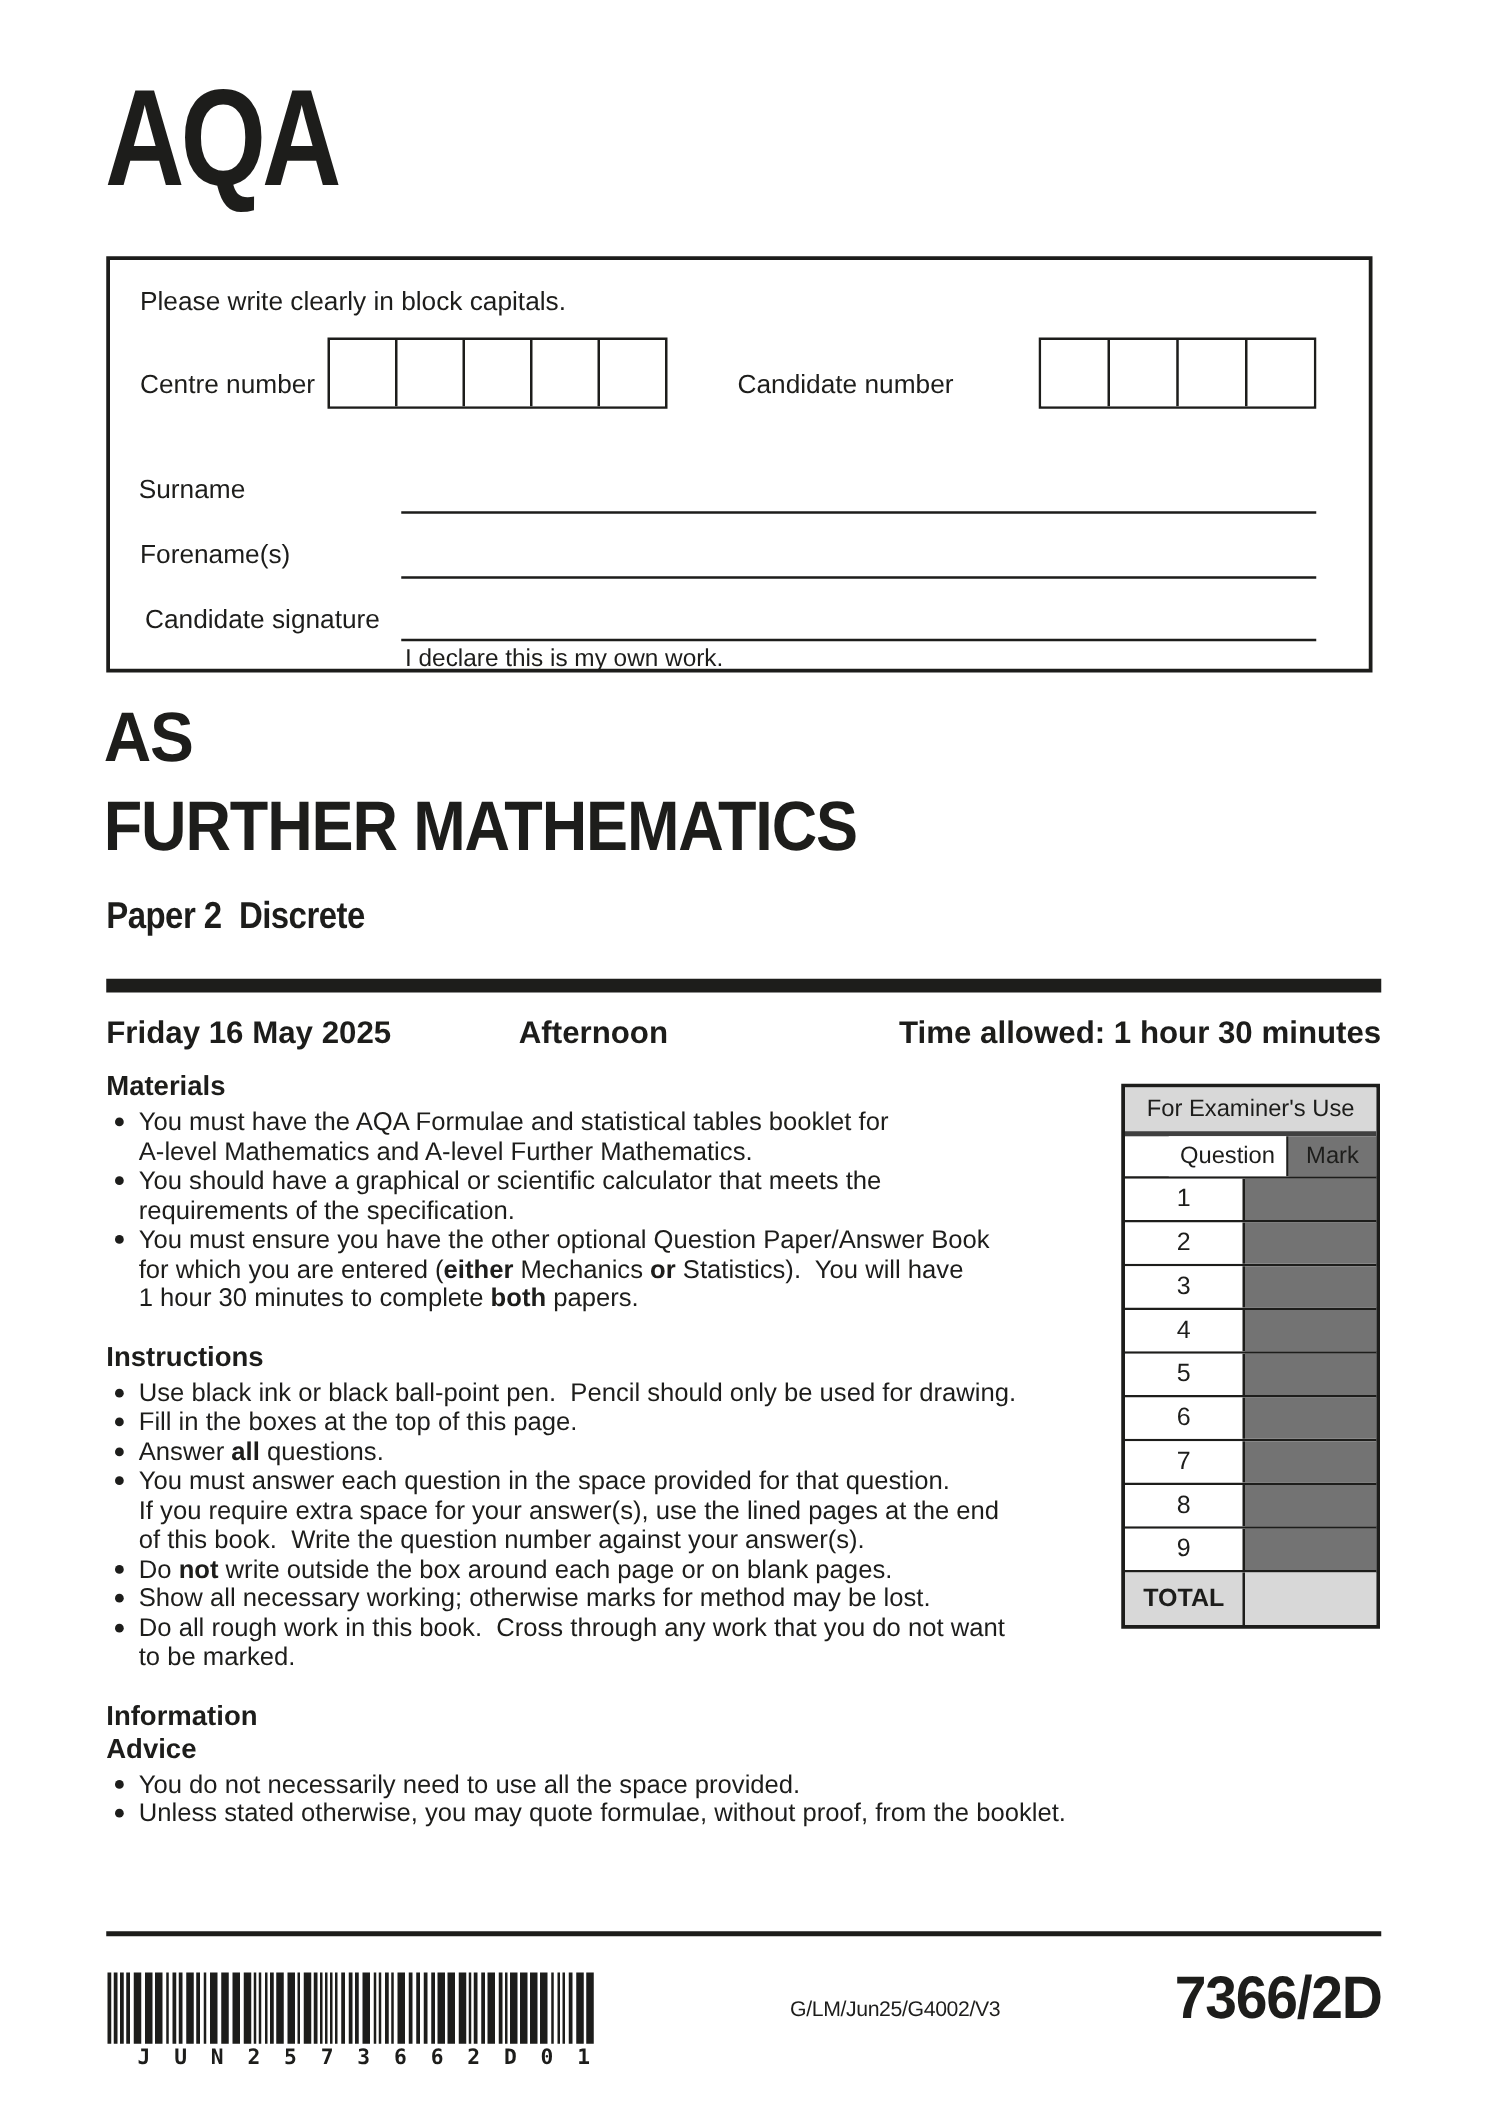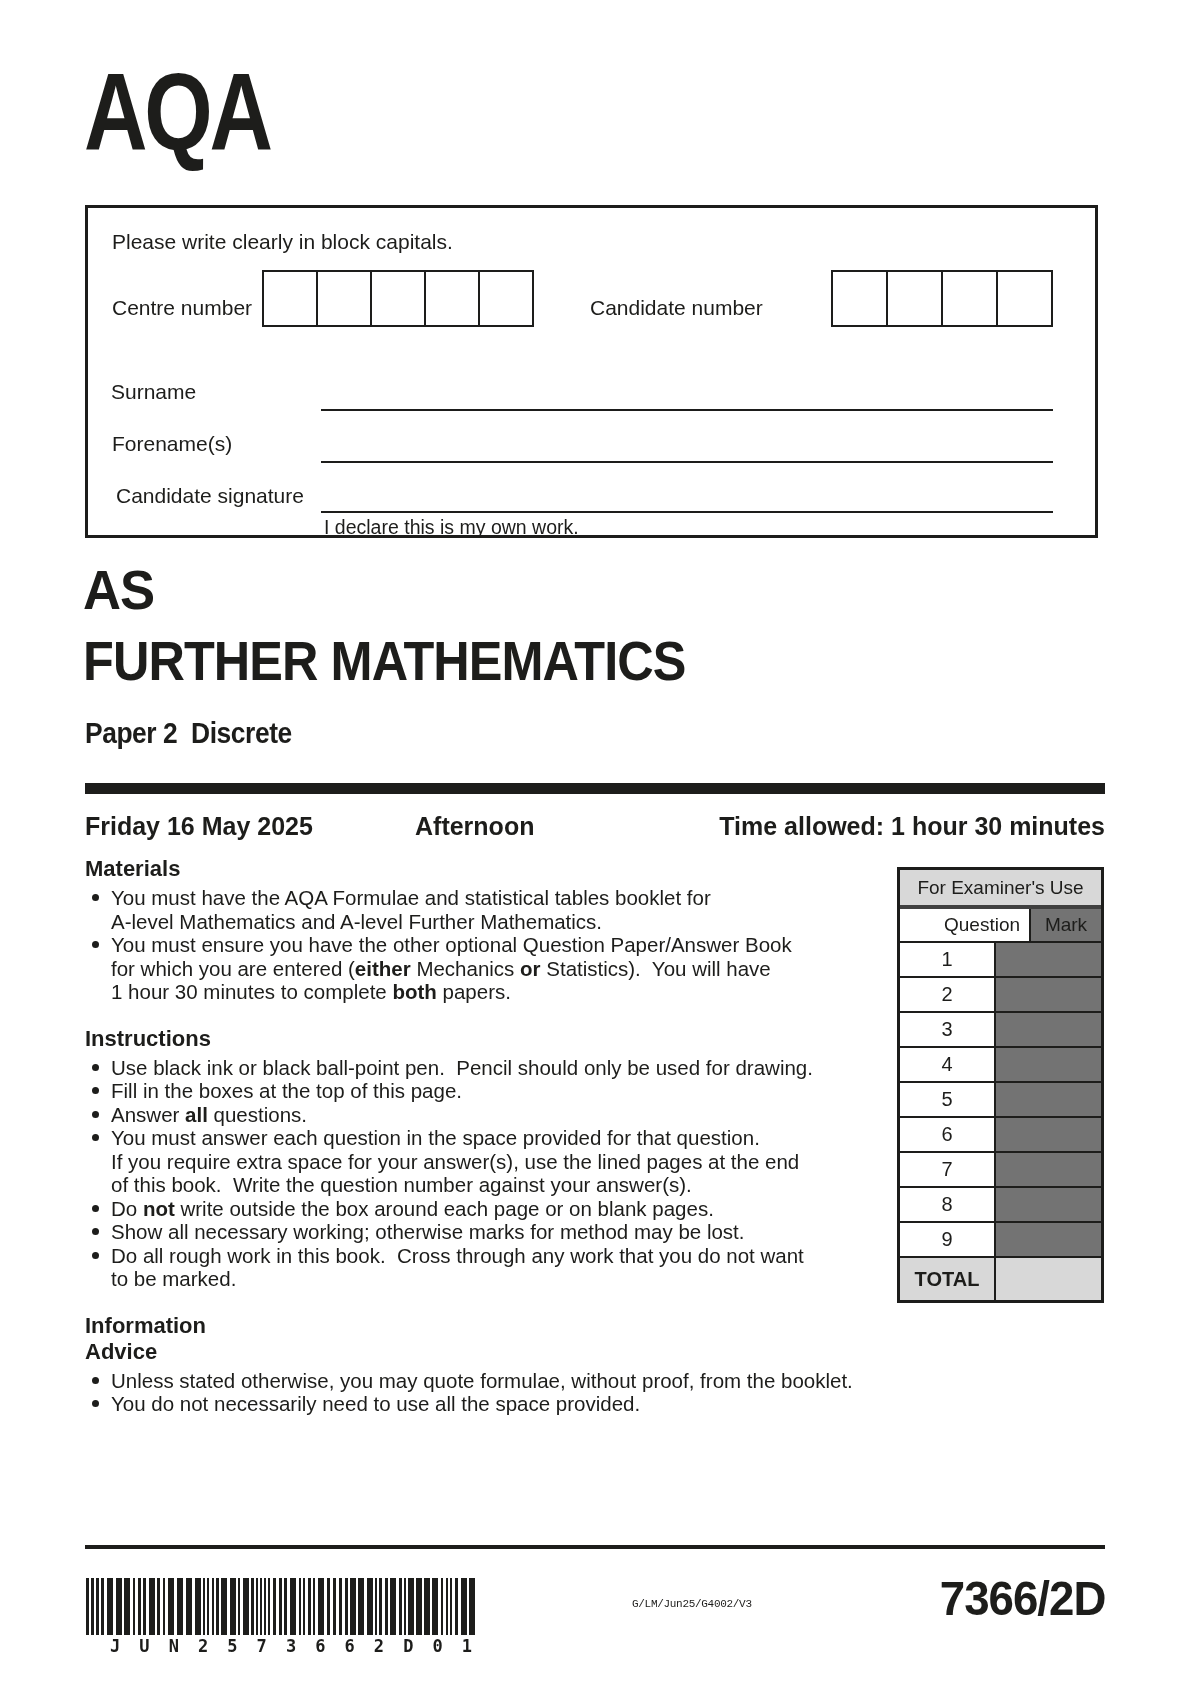--- a/index.html
+++ b/index.html
@@ -66,21 +66,21 @@
   .x-m{flex:1;background:#737373;}
   .x-row .x-q{font-size:20px;}
   .x-total .x-q{background:#d8d8d8;font-weight:bold;font-size:20px;}
   .x-total .x-m{background:#d8d8d8;}
   
   .bottom-rule{position:absolute;left:85px;top:1545px;width:1020px;height:4px;background:#1d1d1b;}
   .barcode{position:absolute;left:86px;top:1578px;width:410px;}
   .bars{display:flex;align-items:stretch;height:57px;}
   .bars .bar{background:#1d1d1b;height:57px;flex:none;}
   .bc-chars{display:flex;justify-content:space-between;width:362px;margin:1px 0 0 24px;font-family:"DejaVu Sans Mono",monospace;font-size:17px;font-weight:bold;}
-  .footer-ref{position:absolute;left:632px;top:1598px;font-size:11px;letter-spacing:-0.3px;font-family:Liberation Mono, monospace;}
+  .footer-ref{position:absolute;left:632px;top:1598px;font-size:17px;letter-spacing:-0.3px;}
   .paper-code{position:absolute;right:86px;top:1571px;font-size:48px;font-weight:bold;letter-spacing:-1px;transform:scaleX(0.95);transform-origin:right top;}
 </style>
 </head>
 <body>
 
 <div class="page">
 
   <div class="logo">AQA</div>
 
   <div class="cand-box">
@@ -123,37 +123,38 @@
   <div class="session">
     <span class="date">Friday 16 May 2025</span>
     <span class="tod">Afternoon</span>
     <span class="allowed">Time allowed: 1 hour 30 minutes</span>
   </div>
 
   <div class="left-col" id="sections">
       <div class="sec-h">Materials</div>
       <ul class="sec-list">
         <li><span class="t"><span>You must have the AQA Formulae and statistical tables booklet for</span><br><span>A-level Mathematics and A-level Further Mathematics.</span></span></li>
+        <li><span class="t"><span>You should have a graphical or scientific calculator that meets the</span><br><span>requirements of the specification.</span></span></li>
         <li><span class="t"><span>You must ensure you have the other optional Question Paper/Answer Book</span><br><span>for which you are entered (</span><b>either</b><span> Mechanics </span><b>or</b><span> Statistics).  You will have</span><br><span>1 hour 30 minutes to complete </span><b>both</b><span> papers.</span></span></li>
       </ul>
       <div class="sec-h">Instructions</div>
       <ul class="sec-list">
         <li><span class="t"><span>Use black ink or black ball-point pen.  Pencil should only be used for drawing.</span></span></li>
         <li><span class="t"><span>Fill in the boxes at the top of this page.</span></span></li>
         <li><span class="t"><span>Answer </span><b>all</b><span> questions.</span></span></li>
         <li><span class="t"><span>You must answer each question in the space provided for that question.</span><br><span>If you require extra space for your answer(s), use the lined pages at the end</span><br><span>of this book.  Write the question number against your answer(s).</span></span></li>
         <li><span class="t"><span>Do </span><b>not</b><span> write outside the box around each page or on blank pages.</span></span></li>
         <li><span class="t"><span>Show all necessary working; otherwise marks for method may be lost.</span></span></li>
         <li><span class="t"><span>Do all rough work in this book.  Cross through any work that you do not want</span><br><span>to be marked.</span></span></li>
       </ul>
       <div class="sec-h">Information</div>
       <div class="sec-h">Advice</div>
       <ul class="sec-list">
+        <li><span class="t"><span>You do not necessarily need to use all the space provided.</span></span></li>
         <li><span class="t"><span>Unless stated otherwise, you may quote formulae, without proof, from the booklet.</span></span></li>
-        <li><span class="t"><span>You do not necessarily need to use all the space provided.</span></span></li>
       </ul>
     </div>
 
   <div class="x-table">
     <div class="x-title">For Examiner's Use</div>
     <div class="x-head">
       <div class="x-q">Question</div>
       <div class="x-m" style="display:flex;align-items:center;justify-content:center;">Mark</div>
     </div>
     <div id="exam-rows">

